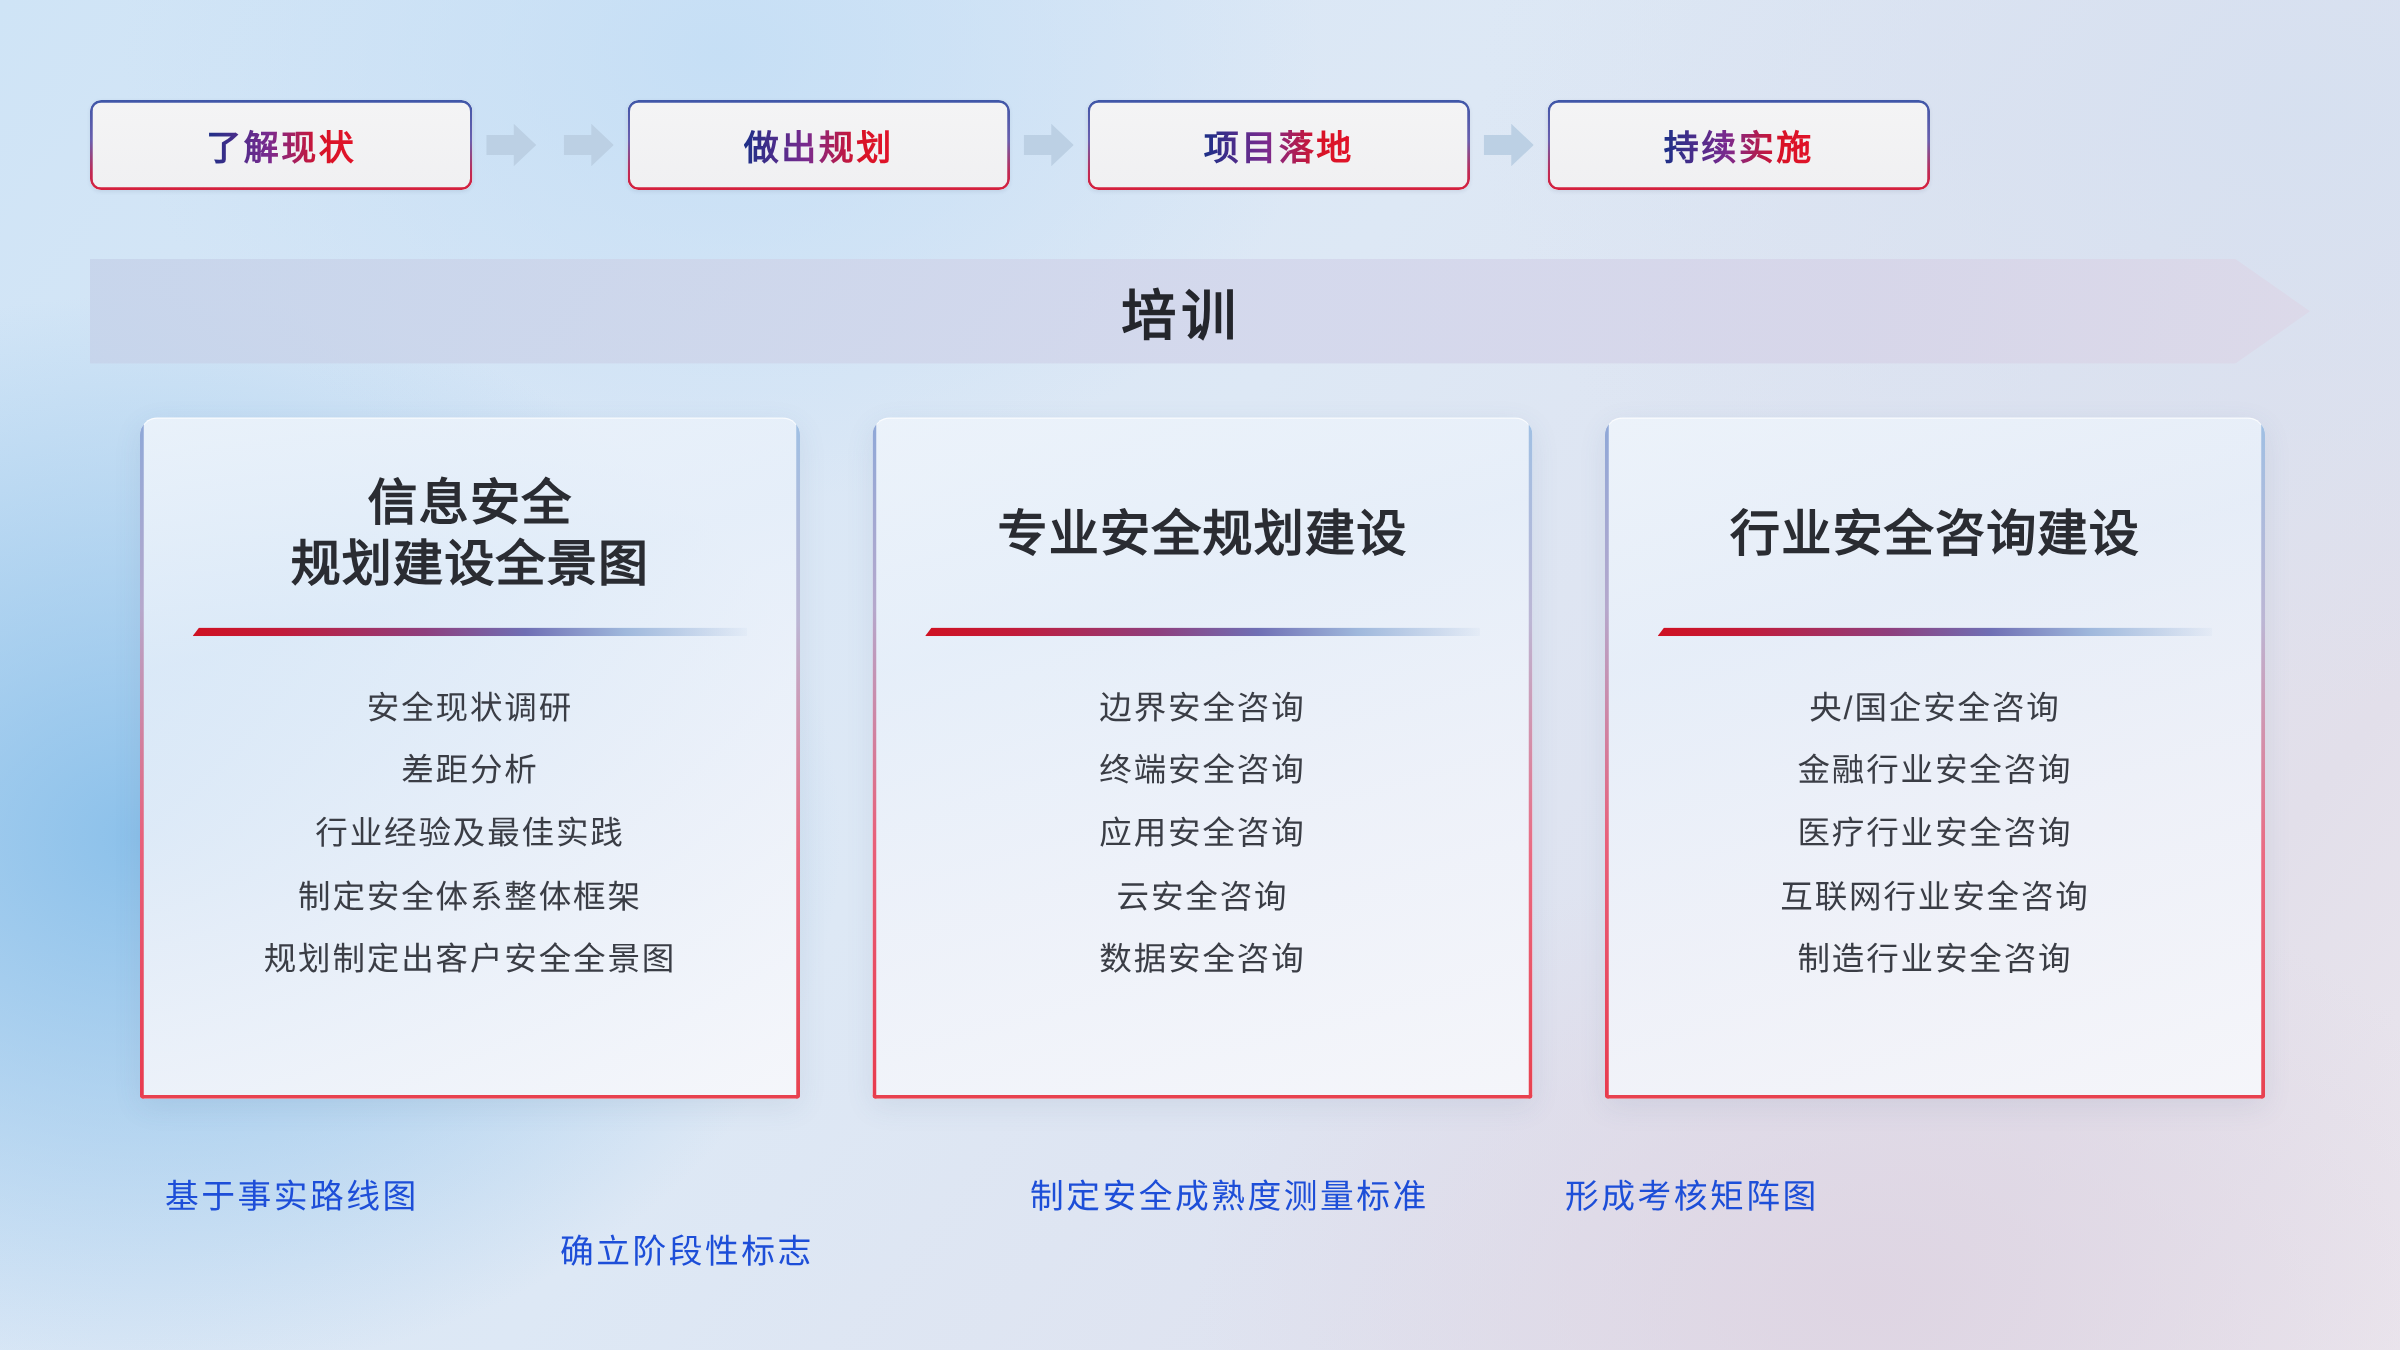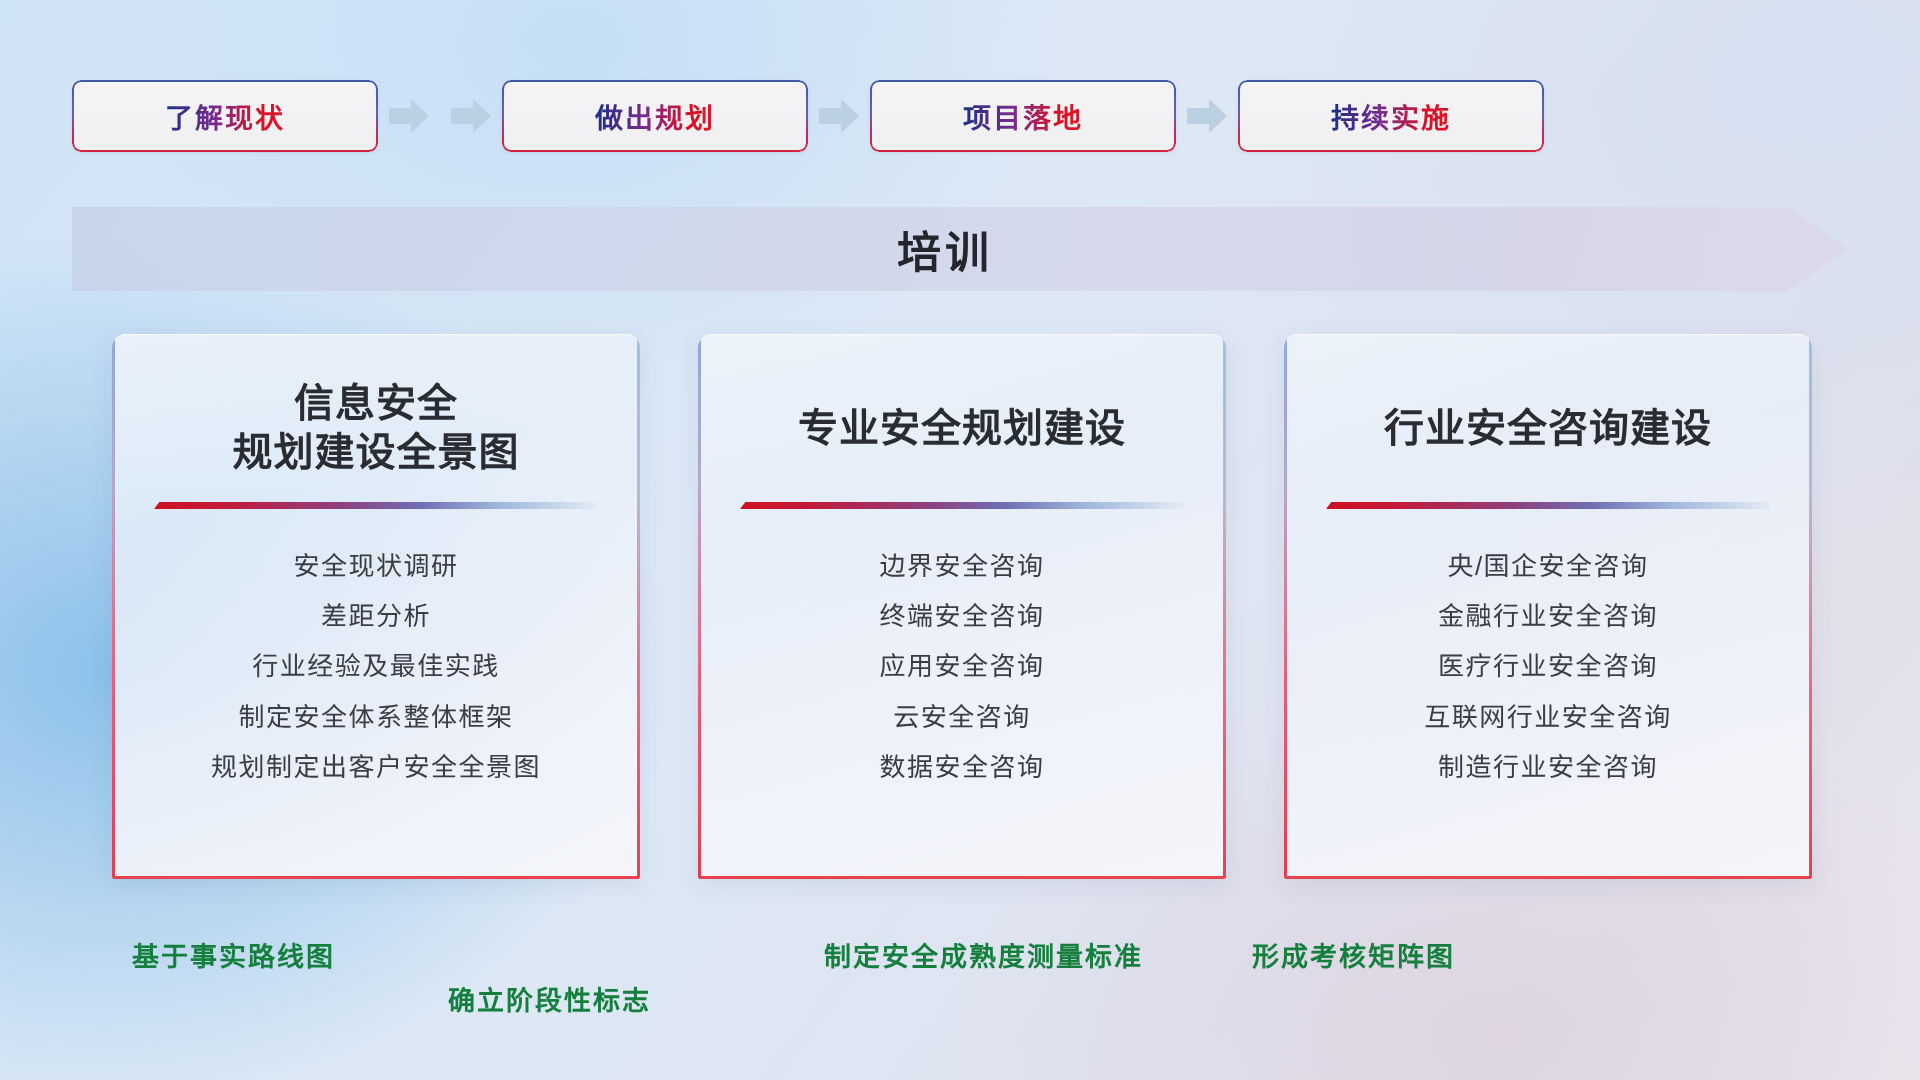--- a/index.html
+++ b/index.html
@@ -107,22 +107,22 @@
     align-items:center;
   }
   .card-list li {
     list-style:none; font-size:26px; color:#3a3d45; letter-spacing:1.5px;
     line-height:1.2;
   }
 
   
   .footers { position:absolute; left:0; top:935px; width:1920px; height:48px; }
   .footer-label {
-    position:absolute; font-size:27px; font-weight:bold;
-    color:#15803d; letter-spacing:2px; white-space:nowrap;text-align:right;
+    position:absolute; font-size:27px; font-weight:normal;
+    color:#1d4ed8; letter-spacing:2px; white-space:nowrap;text-align:right;
   }
 </style>
 </head>
 <body>
 
 <div class="steps" id="steps">
     <div class="step-box">
       <span class="step-label">了解现状</span>
     </div>
     <div class="step-arrow">

